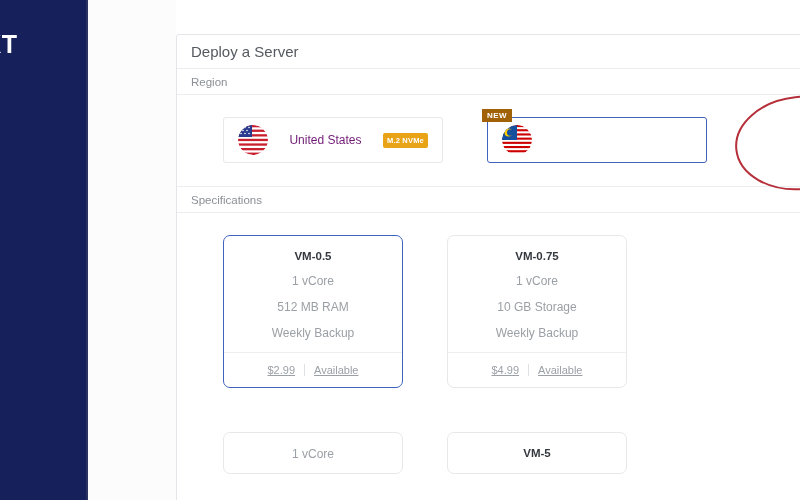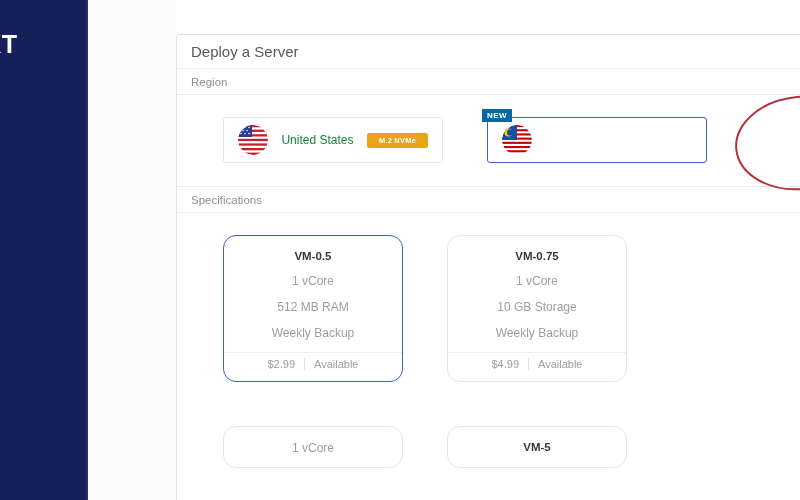--- a/index.html
+++ b/index.html
@@ -111,41 +111,41 @@
     width: 30px; height: 30px;
     border-radius: 50%;
     overflow: hidden;
     flex: 0 0 auto;
     position: relative;
   }
   .region-label {
     flex: 1;
     text-align: center;
     font-size: 12px;
-    color: #15803d;
+    color: #701a75;
     white-space: nowrap;
   }
   .badge {
     font-size: 7.5px;
     font-weight: bold;
     color: #ffffff;
-    padding: 3px 12px;
+    padding: 3px 4px;
     border-radius: 2px;
     white-space: nowrap;
     letter-spacing: .2px;
     flex: 0 0 auto;
   }
   .badge-nvme { background: #e8a317; }
   .badge-sata { background: #8b9096; }
 
   .ribbon {
     position: absolute;
     left: -6px;
     top: -9px;
-    background: #0369a1;
+    background: #a16207;
     color: #ffffff;
     font-size: 8px;
     font-weight: bold;
     padding: 2px 5px;
     letter-spacing: .4px;
   }
 
   
   #spec-body {
     padding: 22px 0 0 46px;
@@ -153,48 +153,49 @@
   }
   #spec-grid {
     display: flex;
     flex-wrap: wrap;
     gap: 44px 44px;
   }
   .vm-card {
     width: 180px;
     background: #ffffff;
     border: 1px solid #e6e8ea;
-    border-radius: 13px;
+    border-radius: 7px;
     padding: 14px 0 0 0;
     text-align: center;
   }
   .vm-card.selected {
     border: 1.5px solid #3f62bf;
   }
   .vm-name {
     font-size: 11.5px;
     font-weight: bold;
     color: #33383f;
     margin-bottom: 12px;
   }
   .vm-spec {
     font-size: 12px;
     color: #9ba0a6;
     margin-bottom: 12px;
   }
   .vm-foot {
     border-top: 1px solid #eceef0;
-    padding: 5px 0 11px 0;
+    padding: 11px 0 11px 0;
     display: flex;
     align-items: center;
     justify-content: center;
     gap: 9px;
     font-size: 11px;
     color: #9ba0a6;
     white-space: nowrap;
+    text-decoration: underline;
   }
   .vm-sep {
     width: 1px;
     height: 12px;
     background: #dfe2e5;
   }
   .price-new { color: #9ba0a6; }
 
   
   #annot-layer {

